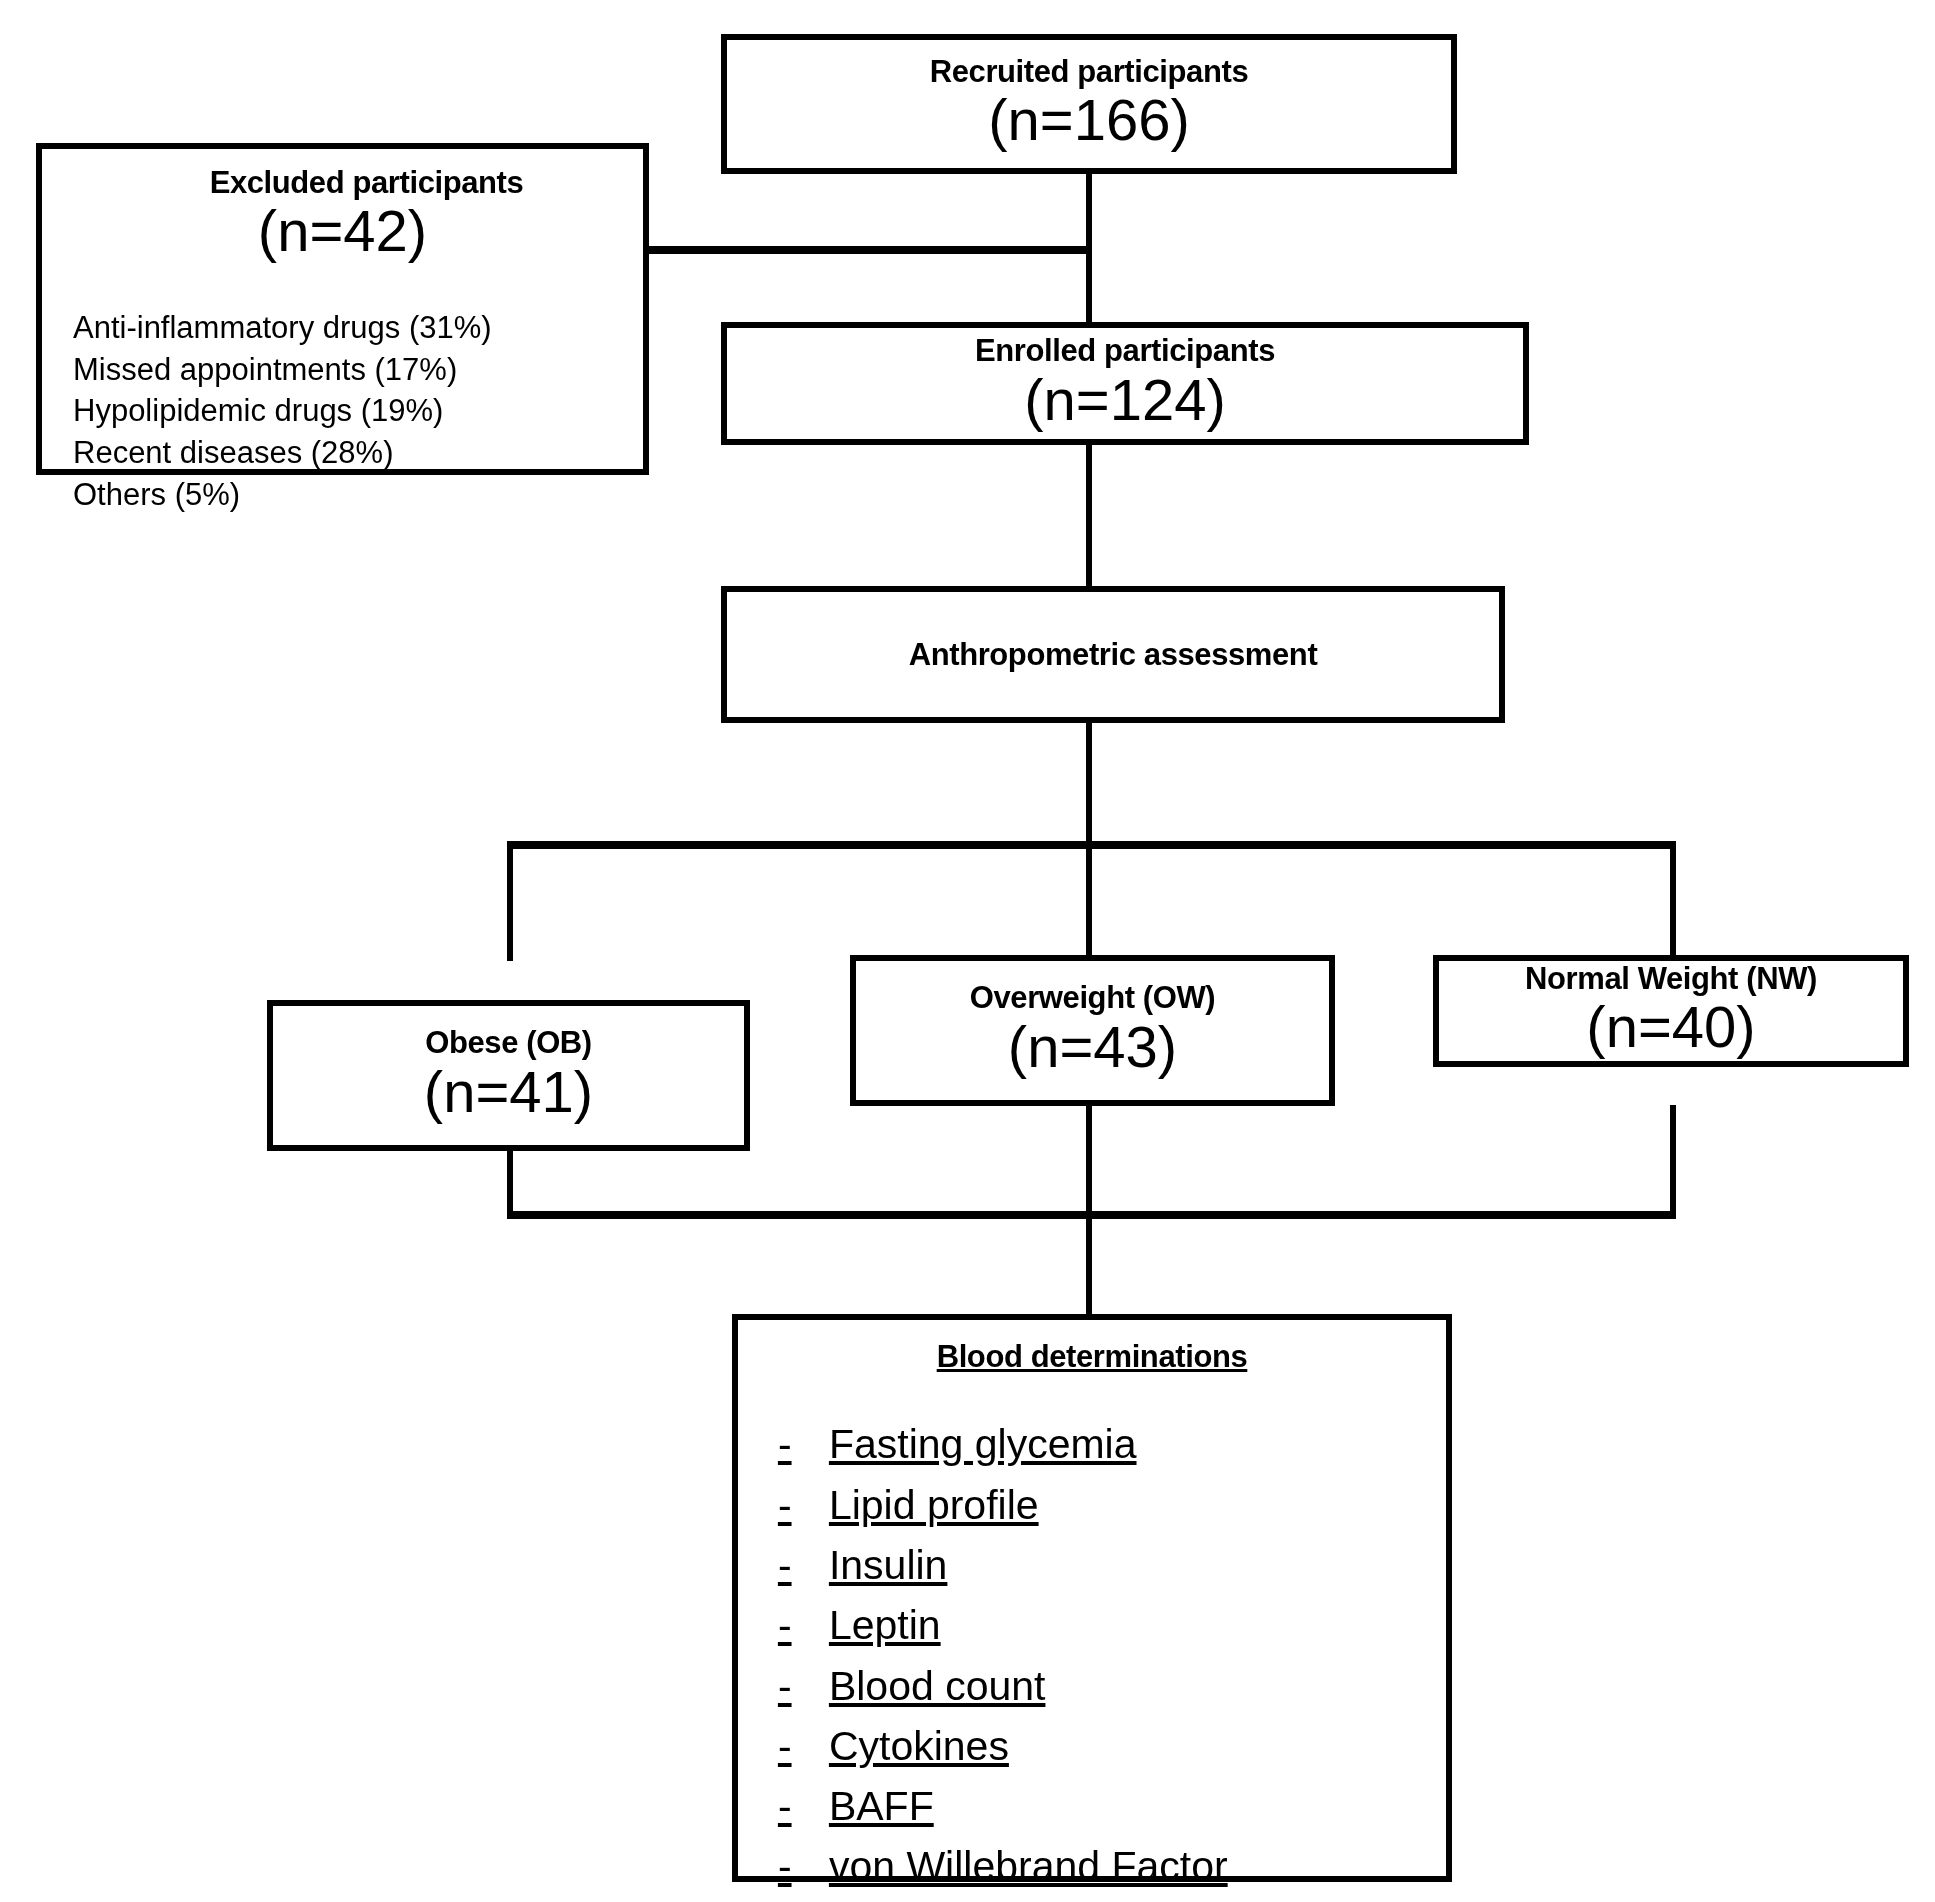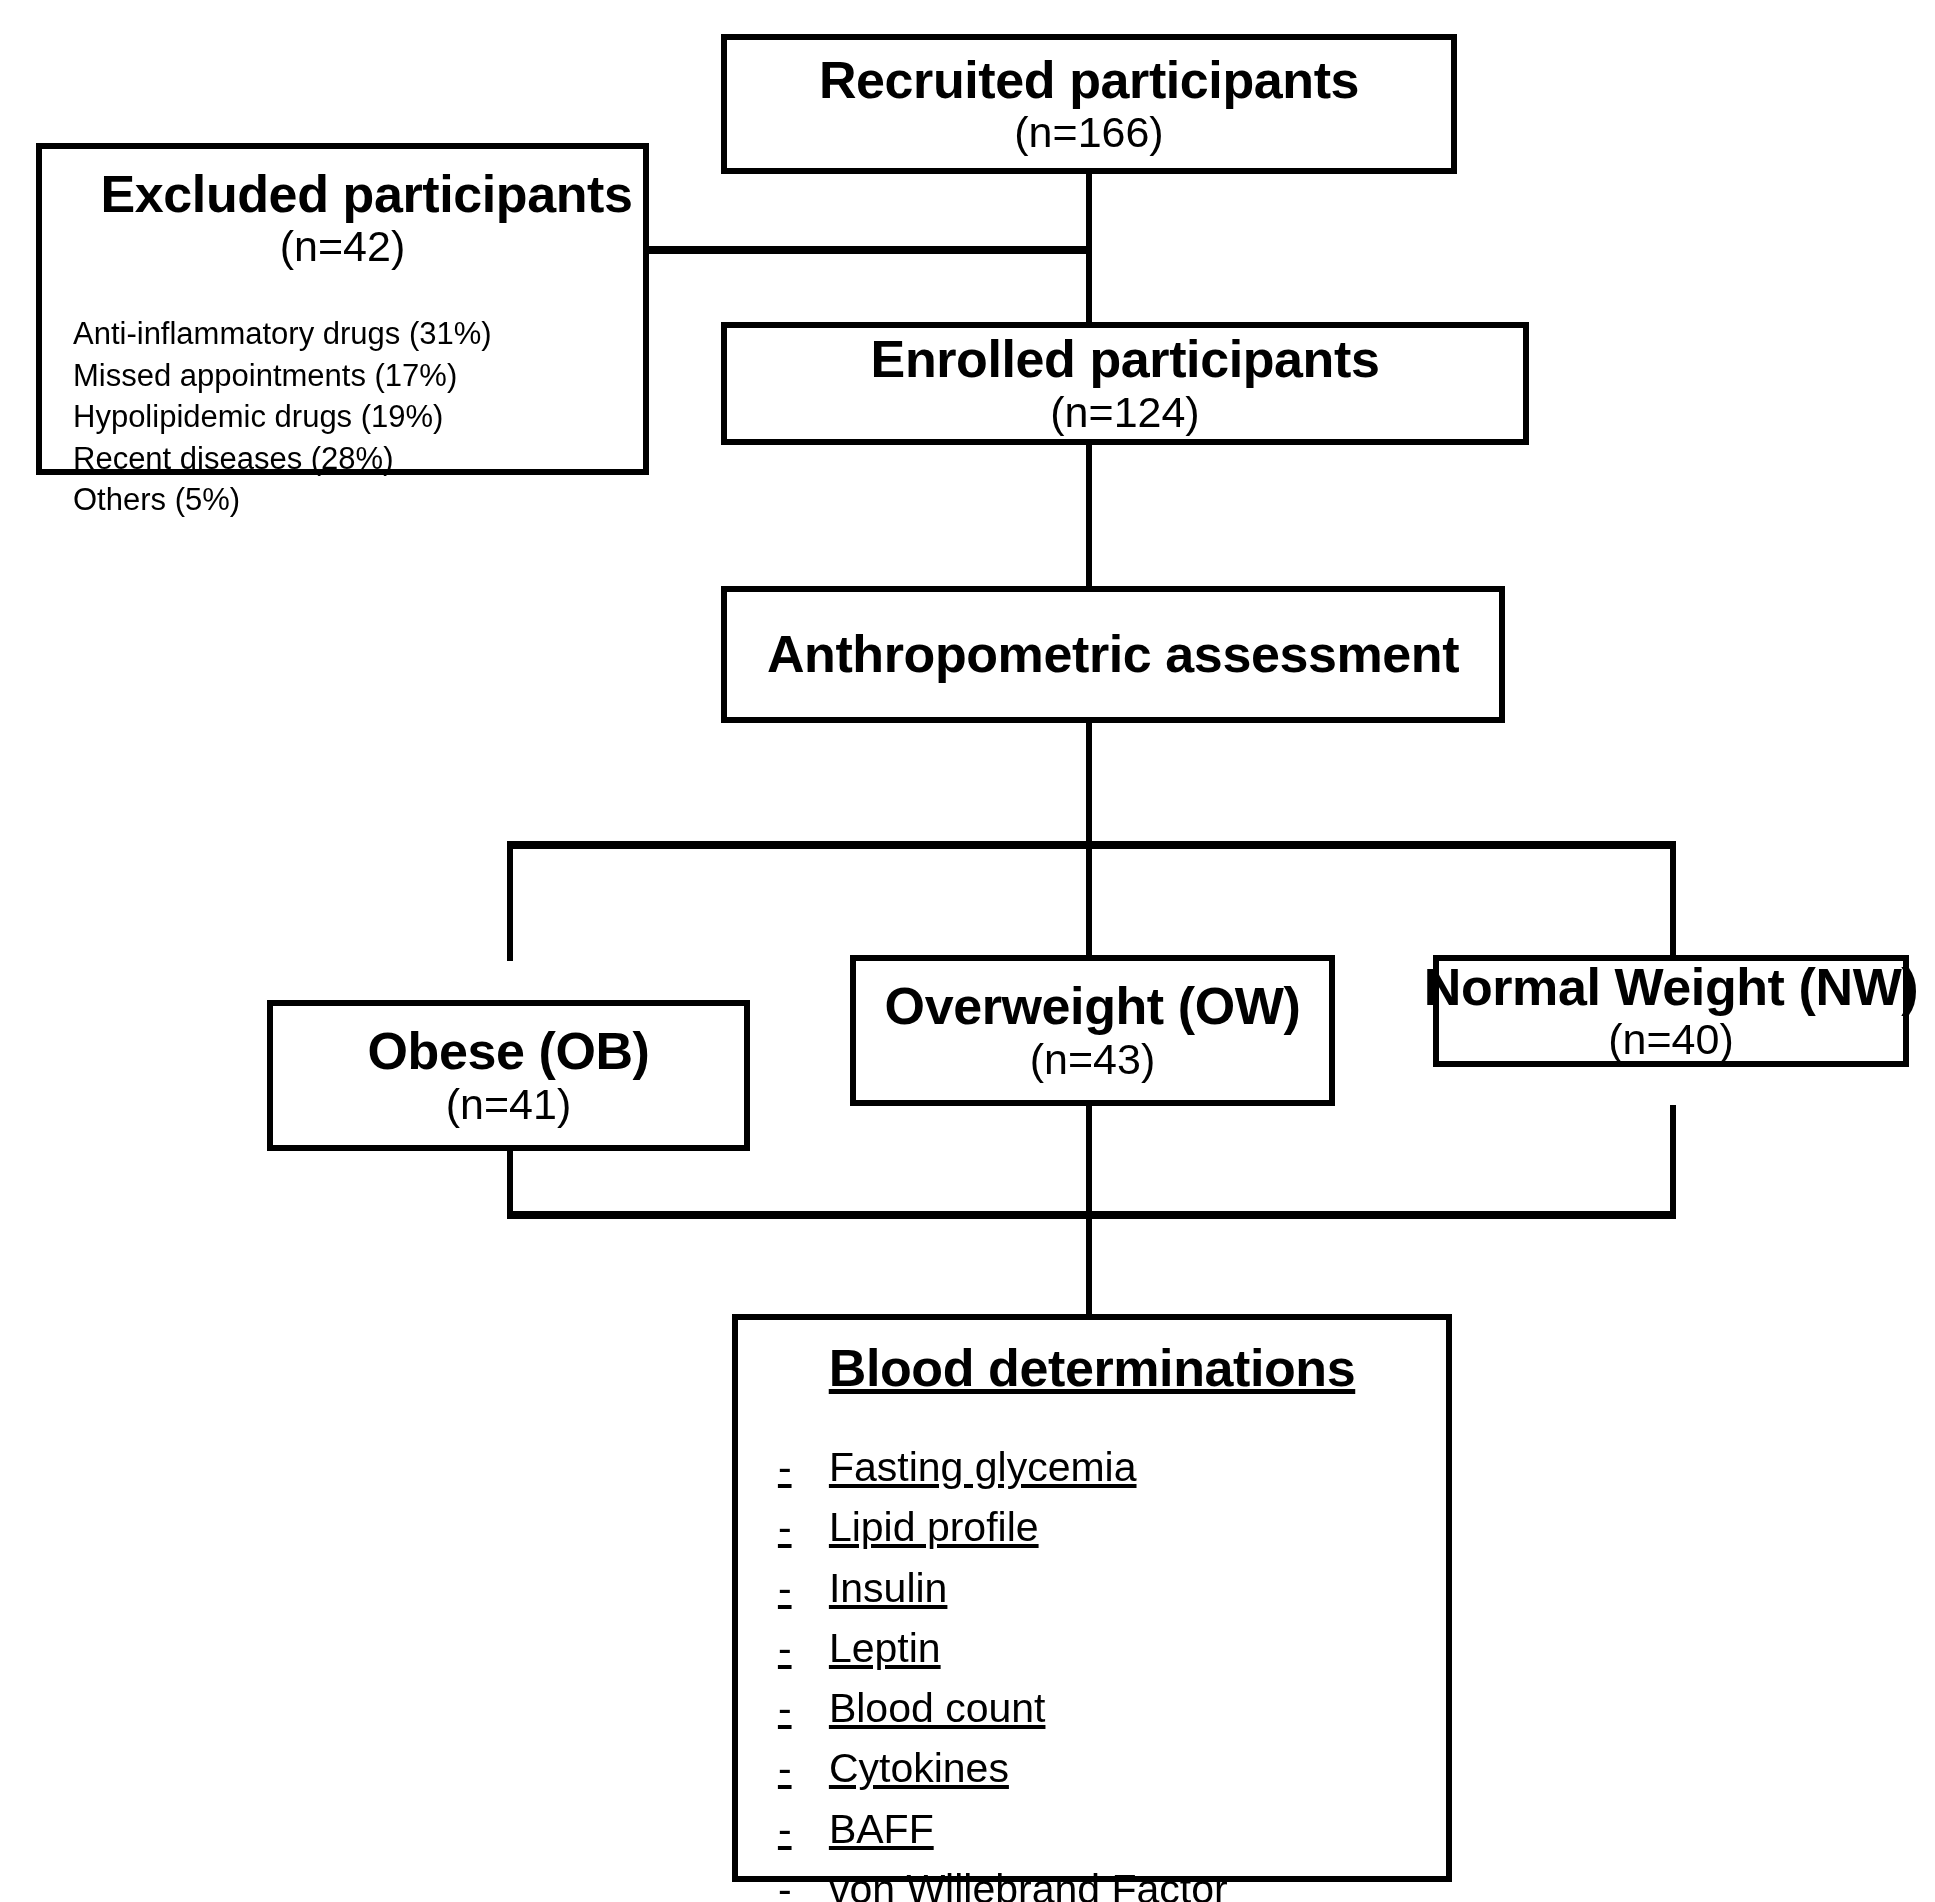--- a/index.html
+++ b/index.html
@@ -29,29 +29,29 @@
     flex-direction: column;
     align-items: center;
     justify-content: center;
   }
   .node.topalign {
     justify-content: flex-start;
   }
 
   .title {
     font-weight: bold;
-    font-size: 52px;
+    font-size: 31px;
     line-height: 1.08;
     letter-spacing: -0.4px;
     text-align: left;
     white-space: nowrap;
   }
   .subtitle {
     font-weight: normal;
-    font-size: 43px;
+    font-size: 58px;
     line-height: 1.12;
     text-align: center;
     white-space: nowrap;
   }
 
   
   .reason-list {
     list-style: none;
     margin: 0;
     padding: 0;

